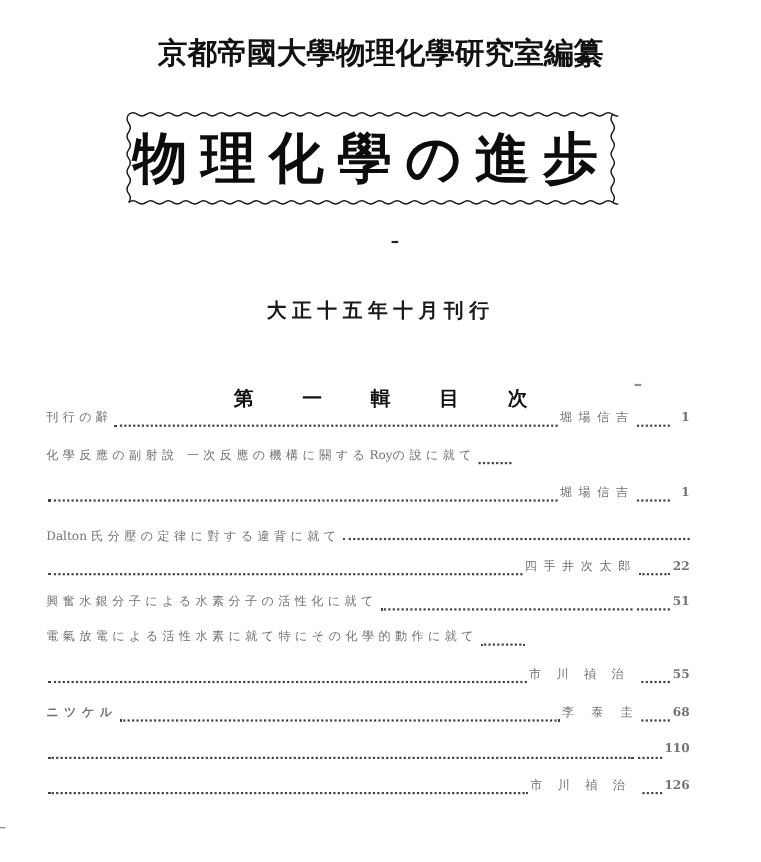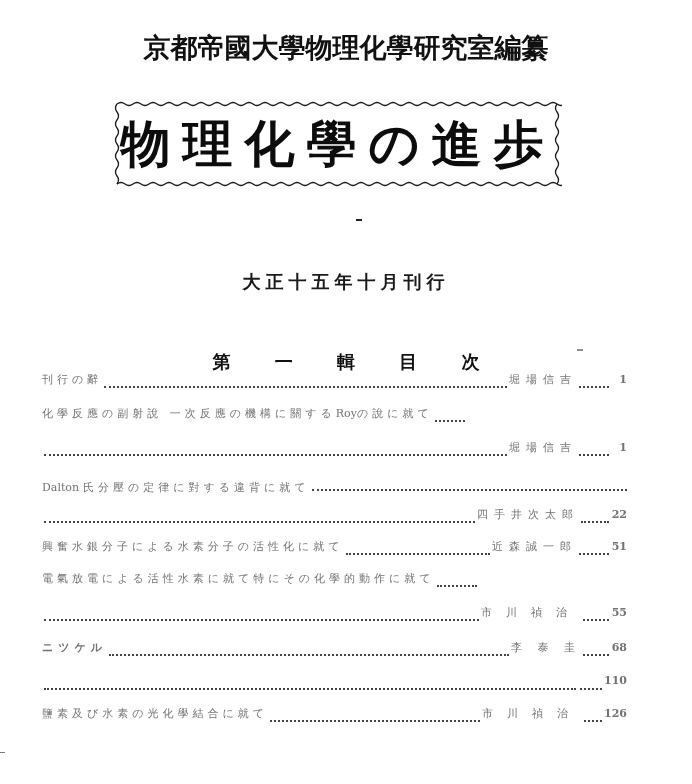--- a/index.html
+++ b/index.html
@@ -103,21 +103,20 @@
 <div class="row" style="top:507px;">
   <span class="dots"></span>
   <span class="author">四手井次太郎</span>
   <span class="dots short" style="width:28px;"></span>
   <span class="page">22</span>
 </div>
 
 <div class="row" style="top:539px;">
   <span class="t">興奮水銀分子による水素分子の活性化に就て</span>
   <span class="dots"></span>
-  <span class="author">近森誠一郎</span>
   <span class="dots short" style="width:30px;"></span>
   <span class="page">51</span>
 </div>
 
 <div class="row" style="top:571px;">
   <span class="t">電氣放電による活性水素に就て特にその化學的動作に就て</span>
   <span class="dots short" style="width:40px;"></span>
 </div>
 <div class="row" style="top:605px;">
   <span class="dots"></span>
@@ -134,18 +133,17 @@
   <span class="page">68</span>
 </div>
 
 <div class="row" style="top:674px;">
   <span class="dots"></span>
   <span class="dots short" style="width:22px;"></span>
   <span class="page">110</span>
 </div>
 
 <div class="row" style="top:706px;">
-  <span class="t">鹽素及び水素の光化學結合に就て</span>
   <span class="dots"></span>
   <span class="author" style="letter-spacing:14px;">市川禎治</span>
   <span class="dots short" style="width:18px;"></span>
   <span class="page">126</span>
 </div>
 
 </body></html>

